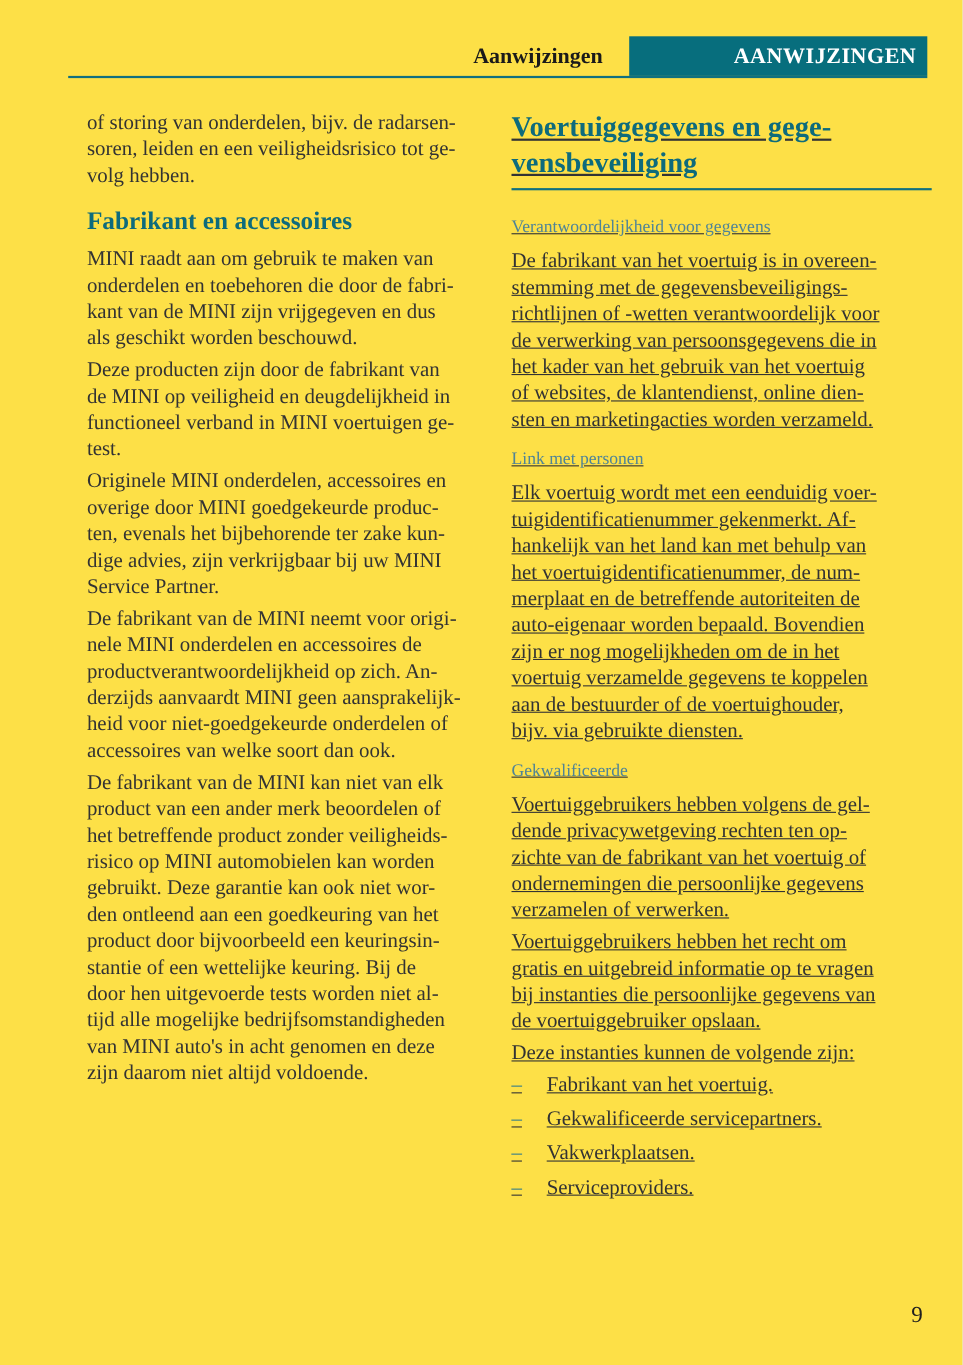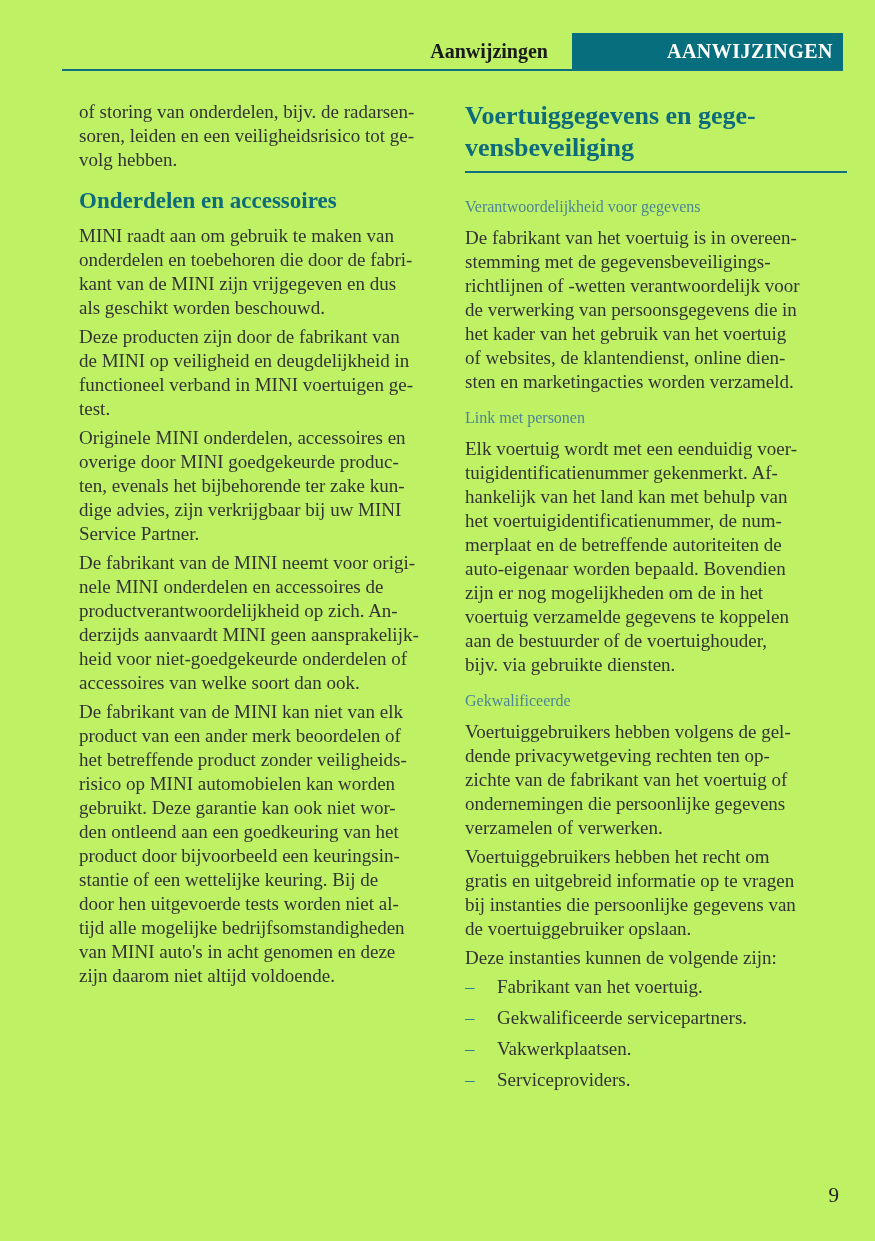--- a/index.html
+++ b/index.html
@@ -1,19 +1,19 @@
 <!DOCTYPE html>
 <html><head>
 <meta charset="utf-8">
 <style>
   html,body{margin:0;padding:0;background:#e8e8e8;}
   .page{
     position:relative;
     width:875px;height:1241px;
-    background:#bef264;
+    background:#fde047;
     font-family:"Liberation Serif","DejaVu Serif",serif;
     color:#333333;
     overflow:hidden;
     margin:0 auto;
   }
   
   .running-title{
     position:absolute;top:40px;right:327px;
     font-size:20px;font-weight:bold;color:#1a1a1a;
     white-space:nowrap;
@@ -26,21 +26,21 @@
     padding-right:10px;box-sizing:border-box;
     letter-spacing:0.5px;
   }
   .header-rule{
     position:absolute;top:69px;left:62px;width:781px;height:2px;
     background:#11707f;
   }
   
   .col{position:absolute;top:100px;}
   .col-left{left:63px;width:382px;margin-left:16px;}
-  .col-right{left:465px;width:382px;}
+  .col-right{left:465px;width:382px;text-decoration:underline;}
   p.body{
     margin:0 0 5px 0;
     font-size:19px;line-height:24px;
     white-space:pre-line;
     color:#333333;
   }
   h2.section-title{
     margin:17px 0 10px 0;
     font-size:23px;line-height:27px;
     color:#0e6b7c;font-weight:bold;
@@ -83,21 +83,21 @@
 <div class="page">
 
   <span class="running-title">Aanwijzingen</span>
   <div class="chapter-tab">AANWIJZINGEN</div>
   <div class="header-rule"></div>
 
   <div class="col col-left">
     <p class="body">of storing van onderdelen, bijv. de radarsen-
 soren, leiden en een veiligheidsrisico tot ge-
 volg hebben.</p>
-    <h2 class="section-title">Onderdelen en accessoires</h2>
+    <h2 class="section-title">Fabrikant en accessoires</h2>
     <p class="body">MINI raadt aan om gebruik te maken van
 onderdelen en toebehoren die door de fabri-
 kant van de MINI zijn vrijgegeven en dus
 als geschikt worden beschouwd.</p>
     <p class="body">Deze producten zijn door de fabrikant van
 de MINI op veiligheid en deugdelijkheid in
 functioneel verband in MINI voertuigen ge-
 test.</p>
     <p class="body">Originele MINI onderdelen, accessoires en
 overige door MINI goedgekeurde produc-

